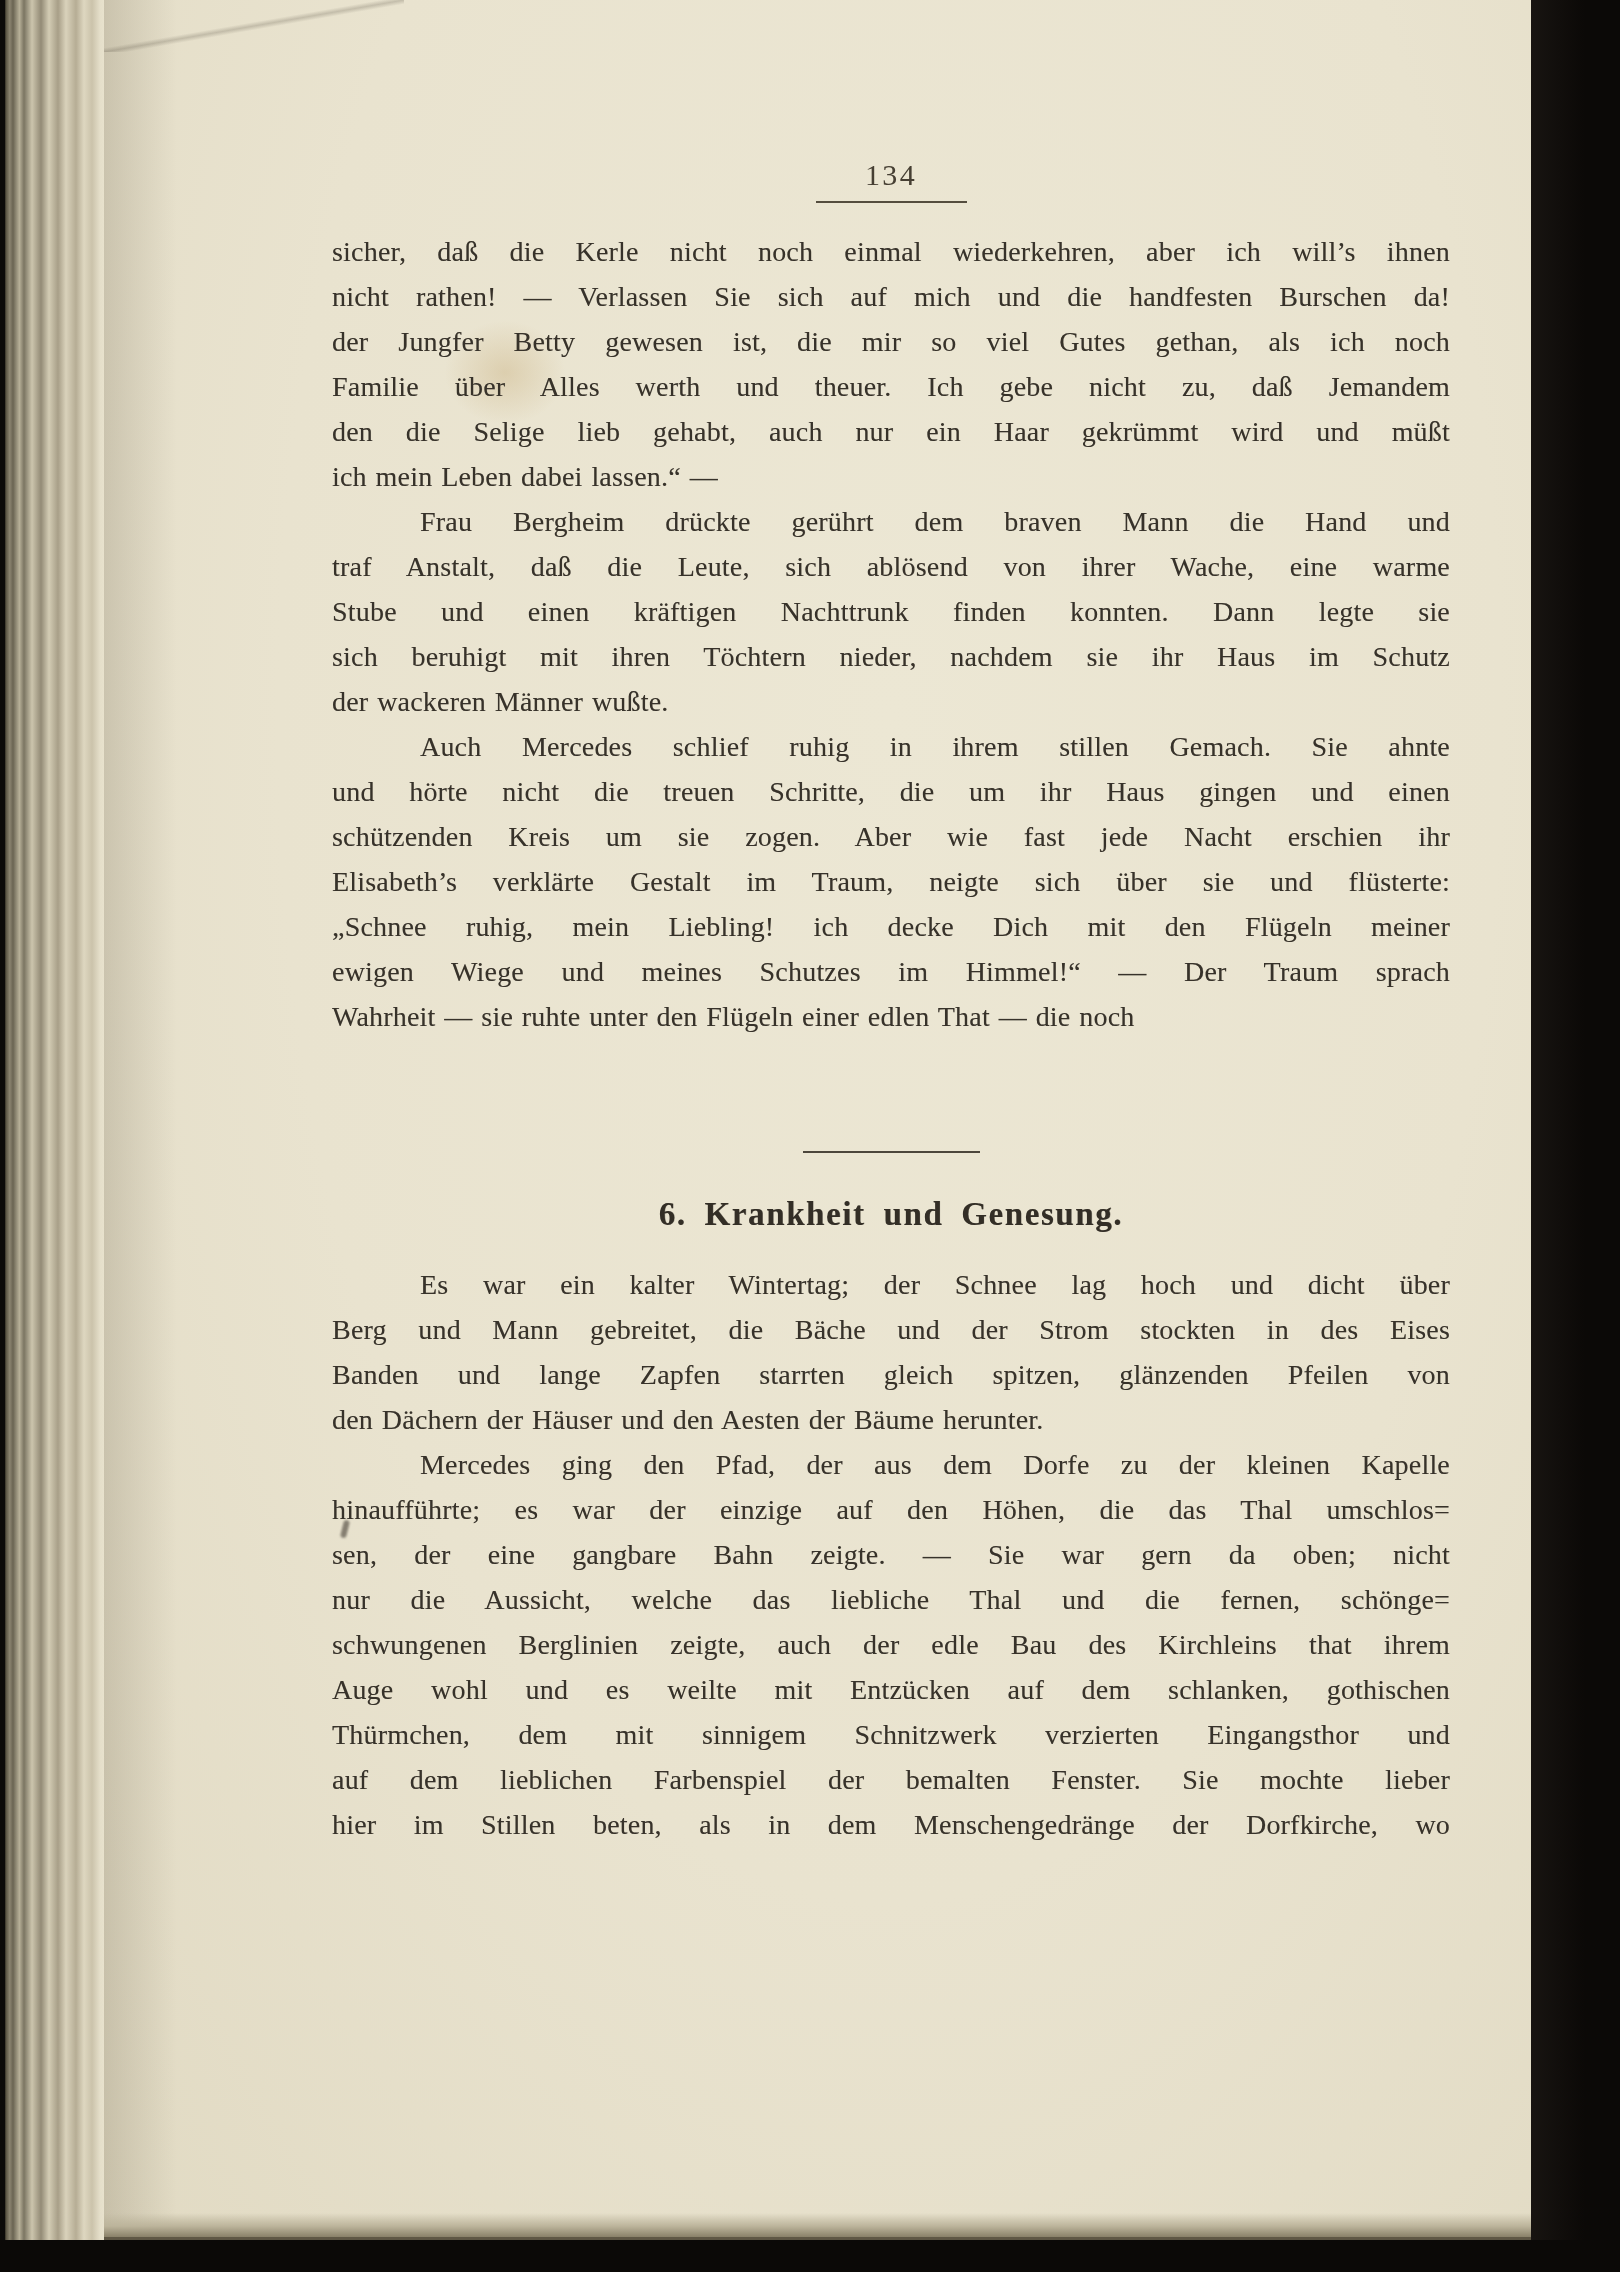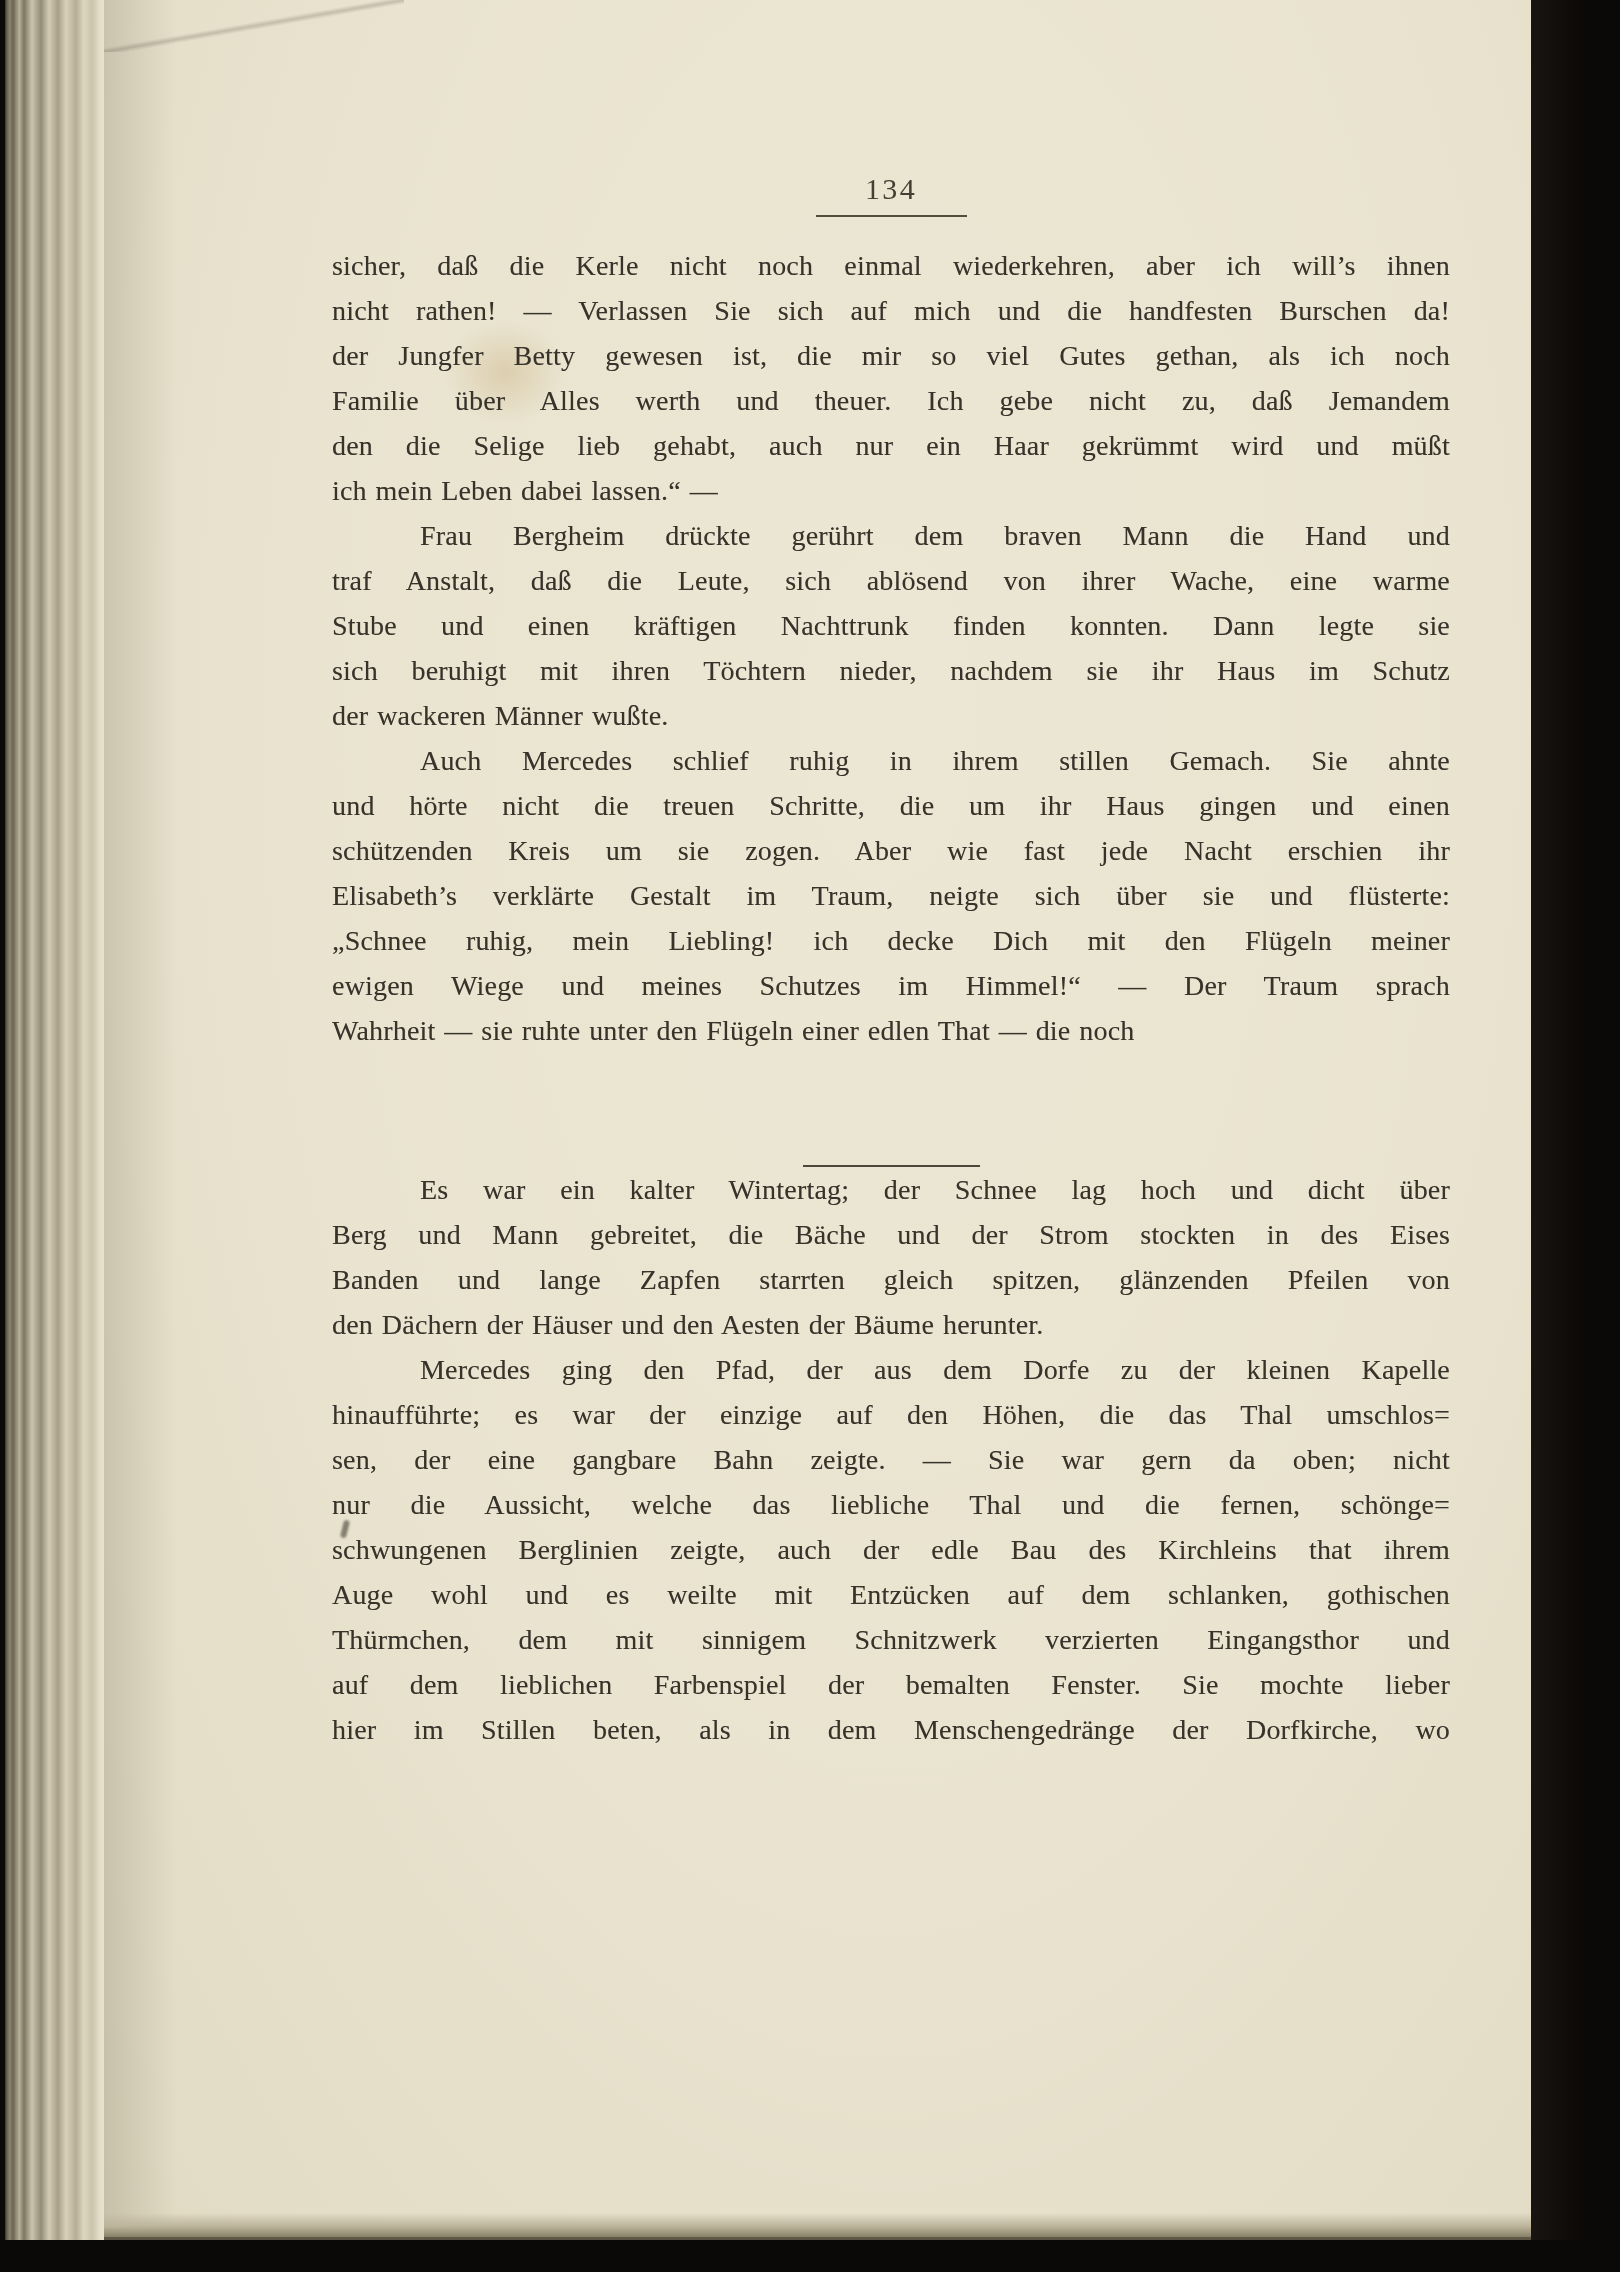--- a/index.html
+++ b/index.html
@@ -42,21 +42,21 @@
   .stain {
     position:absolute; left:340px; top:320px; width:122px; height:105px; border-radius:50%;
     background:radial-gradient(ellipse, rgba(165,120,40,0.20) 0%, rgba(165,120,40,0.0) 70%);
   }
   .smudge {
     position:absolute; left:238px; top:1520px; width:5.7px; height:18px;
     background:rgba(52,46,38,0.55); border-radius:3.2px;
     transform:rotate(14deg); filter:blur(0.8px);
   }
   
-  .textcol { position:absolute; left:228px; top:17px; width:1118px; }
+  .textcol { position:absolute; left:228px; top:3px; width:1118px; }
   .pagenum {
     margin:154px auto 0; text-align:center;
     font-size:30px; line-height:36px; letter-spacing:2.4px; color:#463f33;
   }
   .pagenum-rule { width:151px; height:2.4px; background:#544d3e; margin:8px auto 0; }
   .body {
     margin-top:26px; font-size:28px; line-height:45px;
     color:#37322a; letter-spacing:0.2px; word-spacing:1.6px;
     text-shadow:0.2px 0.2px 0 rgba(55,50,42,0.30);
   }
@@ -119,20 +119,21 @@
               <div class="line">schützenden Kreis um sie zogen. Aber wie fast jede Nacht erschien ihr</div>
               <div class="line">Elisabeth’s verklärte Gestalt im Traum, neigte sich über sie und flüsterte:</div>
               <div class="line">„Schnee ruhig, mein Liebling! ich decke Dich mit den Flügeln meiner</div>
               <div class="line">ewigen Wiege und meines Schutzes im Himmel!“ — Der Traum sprach</div>
               <div class="line">Wahrheit — sie ruhte unter den Flügeln einer edlen That — die noch</div>
             </div>
           </div>
 
         <div class="separator-rule"></div>
 
+        <h2 class="heading">6. Krankheit und Genesung.</h2>
 
         <div>
             <div class="para indent">
               <div class="line">Es war ein kalter Wintertag; der Schnee lag hoch und dicht über</div>
               <div class="line">Berg und Mann gebreitet, die Bäche und der Strom stockten in des Eises</div>
               <div class="line">Banden und lange Zapfen starrten gleich spitzen, glänzenden Pfeilen von</div>
               <div class="line">den Dächern der Häuser und den Aesten der Bäume herunter.</div>
             </div>
             <div class="para indent jl">
               <div class="line">Mercedes ging den Pfad, der aus dem Dorfe zu der kleinen Kapelle</div>

